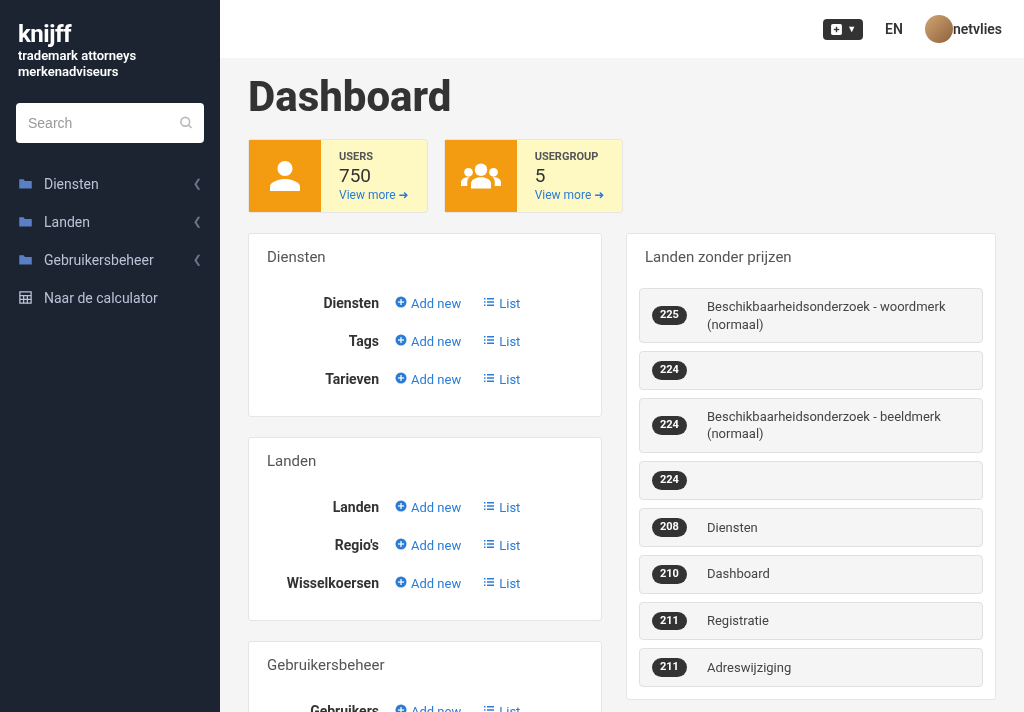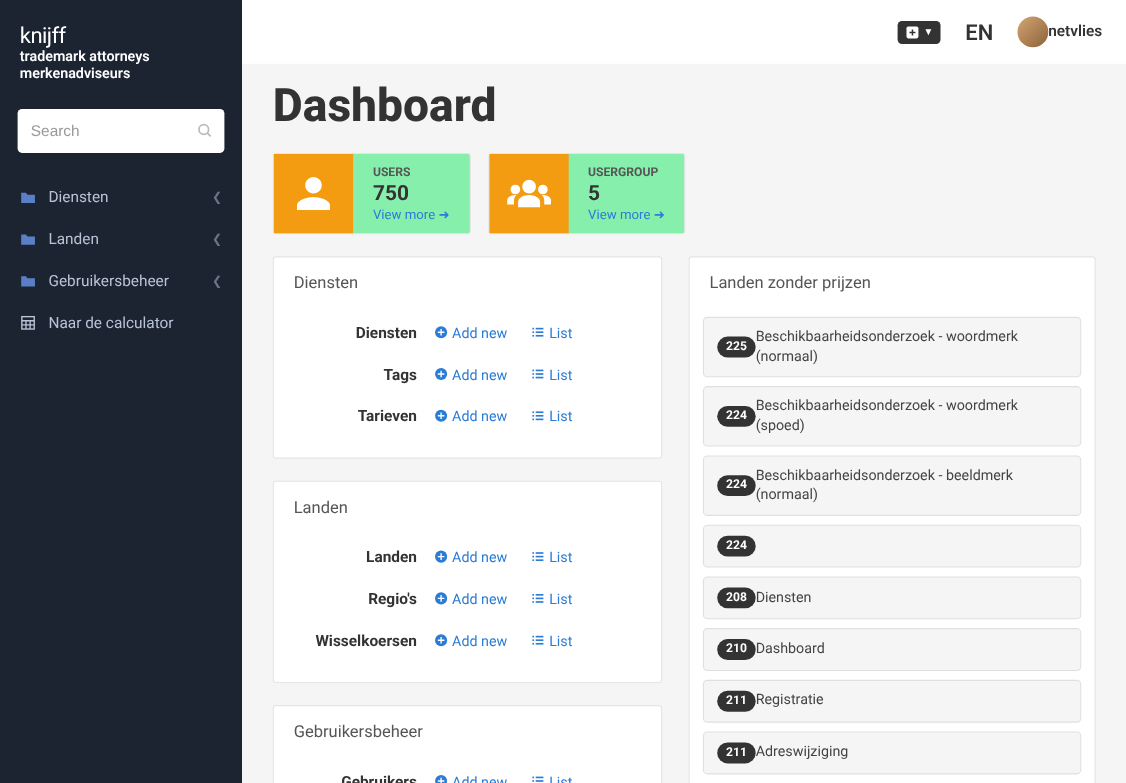--- a/index.html
+++ b/index.html
@@ -1,58 +1,58 @@
 <!DOCTYPE html>
 <html><head>
 <meta charset="utf-8">
 <style>
 *{box-sizing:border-box;margin:0;padding:0}
 body{font-family:-apple-system,BlinkMacSystemFont,"Segoe UI",Roboto,Arial,sans-serif;font-size:14px;color:#333;background:#f5f5f5}
 .sidebar{position:fixed;left:0;top:0;width:220px;height:100vh;background:#1c2431;color:#fff;padding:20px 0}
 .logo{padding:0 18px 22px 18px}
-.logo-main{font-size:20px;font-weight:400;letter-spacing:-0.5px}
+.logo-main{font-size:24px;font-weight:700;letter-spacing:-0.5px}
 .logo-main .k{color:#fff}
 .logo-sub{font-size:13px;line-height:1.25;font-weight:600;color:#fff}
 .search-container{padding:0 16px 16px 16px}
 .search-box{position:relative;background:#fff;border-radius:4px;height:40px}
 .search-box input{width:100%;height:100%;border:none;outline:none;padding:0 44px 0 12px;font-size:14px;background:transparent;color:#be185d}
 .search-box input::placeholder{color:#999}
 .search-icon{position:absolute;right:10px;top:50%;transform:translateY(-50%);color:#bbb}
 .nav{list-style:none;margin-top:6px}
 .nav li{display:flex;align-items:center;padding:11px 18px;cursor:pointer;color:#b8c3d6;font-size:14px}
 .nav-icon{width:16px;margin-right:10px;color:#5b7fc7}
 .nav-chevron{margin-left:auto;color:#6b7589;font-size:11px}
 .main{margin-left:220px;min-height:100vh}
 .topbar{height:58px;background:#fff;display:flex;align-items:center;justify-content:flex-end;padding:0 22px;gap:22px}
 .topbar-add{background:#333;color:#fff;border-radius:4px;padding:4px 7px;font-size:13px;cursor:pointer;display:flex;align-items:center;gap:4px}
-.topbar-lang{font-weight:600;font-size:20px;cursor:pointer}
+.topbar-lang{font-weight:600;font-size:14px;cursor:pointer}
 .topbar-user{display:flex;align-items:center;gap:0;cursor:pointer}
 .avatar{width:28px;height:28px;border-radius:50%;background:linear-gradient(135deg,#d4a574,#8b6239)}
 .username{font-weight:600;font-size:14px}
 .content{padding:14px 28px}
 .page-title{font-size:42px;font-weight:800;margin-bottom:18px}
 .stat-row{display:flex;gap:16px;margin-bottom:20px}
-.stat-card{display:flex;background:#86efac;border:1px solid #e5e5e5;border-radius:3px}
+.stat-card{display:flex;background:#fef9c3;border:1px solid #e5e5e5;border-radius:3px}
 .stat-icon{width:72px;height:72px;background:#f39c12;display:flex;align-items:center;justify-content:center;color:#fff}
 .stat-body{padding:10px 18px;min-width:104px}
 .stat-label{font-size:11px;font-weight:700;color:#555}
-.stat-value{font-size:19px;font-weight:700;margin:1px 0}
+.stat-value{font-size:19px;font-weight:400;margin:1px 0}
 .stat-link{font-size:12px;color:#2a7cd6;cursor:pointer}
 .cols{display:flex;gap:24px;align-items:flex-start}
 .col-left{flex:1;min-width:0}
 .col-right{width:370px}
 .panel{background:#fff;border:1px solid #e5e5e5;border-radius:3px;margin-bottom:20px}
 .panel-head{padding:14px 18px;font-size:15px;color:#555}
 .panel-body{padding:4px 18px 18px 18px}
 .action-row{display:flex;align-items:center;padding:11px 0}
 .action-label{width:128px;text-align:right;font-weight:700;font-size:14px;color:#333;padding-right:16px}
 .action-links{display:flex;gap:22px}
 .action-link{color:#2a7cd6;font-size:13px;cursor:pointer;display:flex;align-items:flex-start;gap:4px}
 .badge-list{padding:8px 12px 12px 12px;display:flex;flex-direction:column;gap:8px}
-.badge-item{background:#f5f5f5;border:1px solid #e0e0e0;border-radius:4px;padding:9px 12px;display:flex;align-items:center;gap:0;cursor:pointer;font-size:13px;color:#444;line-height:1.35}
+.badge-item{background:#f5f5f5;border:1px solid #e0e0e0;border-radius:4px;padding:9px 12px;display:flex;align-items:center;gap:20px;cursor:pointer;font-size:13px;color:#444;line-height:1.35}
 .badge-pill{background:#333;color:#fff;border-radius:10px;padding:2px 8px;font-size:11px;font-weight:700;flex-shrink:0}
 svg{display:block}
 </style>
 </head>
 <body>
 
 <div class="sidebar">
   <div class="logo">
     <div class="logo-main"><span class="k">k</span>nijff</div>
     <div class="logo-sub">trademark attorneys</div>
@@ -339,21 +339,20 @@
       <div class="col-right">
         <div class="panel">
           <div class="panel-head">Landen zonder prijzen</div>
           <div class="badge-list" id="prijzen-list">
               <div class="badge-item">
                 <span class="badge-pill">225</span>
                 <span>Beschikbaarheidsonderzoek - woordmerk (normaal)</span>
               </div>
               <div class="badge-item">
                 <span class="badge-pill">224</span>
-                <span>Beschikbaarheidsonderzoek - woordmerk (spoed)</span>
               </div>
               <div class="badge-item">
                 <span class="badge-pill">224</span>
                 <span>Beschikbaarheidsonderzoek - beeldmerk (normaal)</span>
               </div>
               <div class="badge-item">
                 <span class="badge-pill">224</span>
               </div>
               <div class="badge-item">
                 <span class="badge-pill">208</span>

